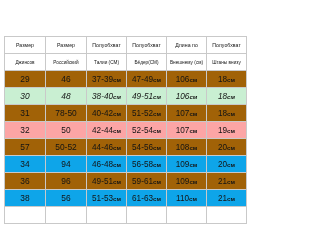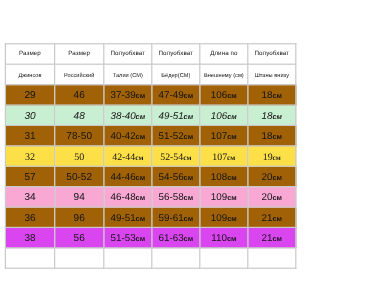--- a/index.html
+++ b/index.html
@@ -66,23 +66,23 @@
   .unit {
     font-size: 6.1px;
     font-weight: bold;
   }
   .empty-row td {
     height: 16px;
     background: #ffffff;
   }
   .row-plain { background: #a16207; }
   .row-green { background: #c9efd2; font-style: italic; }
-  .row-blue  { background: #fde047; font-family: Liberation Serif, serif; }
-  .row-orange{ background: #f9a8d4; padding-left: 38px; }
-  .row-yellow{ background: #d946ef; }
+  .row-blue  { background: #fca5a5; }
+  .row-orange{ background: #0ea5e9; padding-left: 38px; }
+  .row-yellow{ background: #0ea5e9; }
 </style>
 </head>
 <body>
 
 <div id="size-chart-wrap">
   <table class="size-chart">
     <colgroup>
       <col class="c1">
         <col class="c2">
         <col class="c3">

